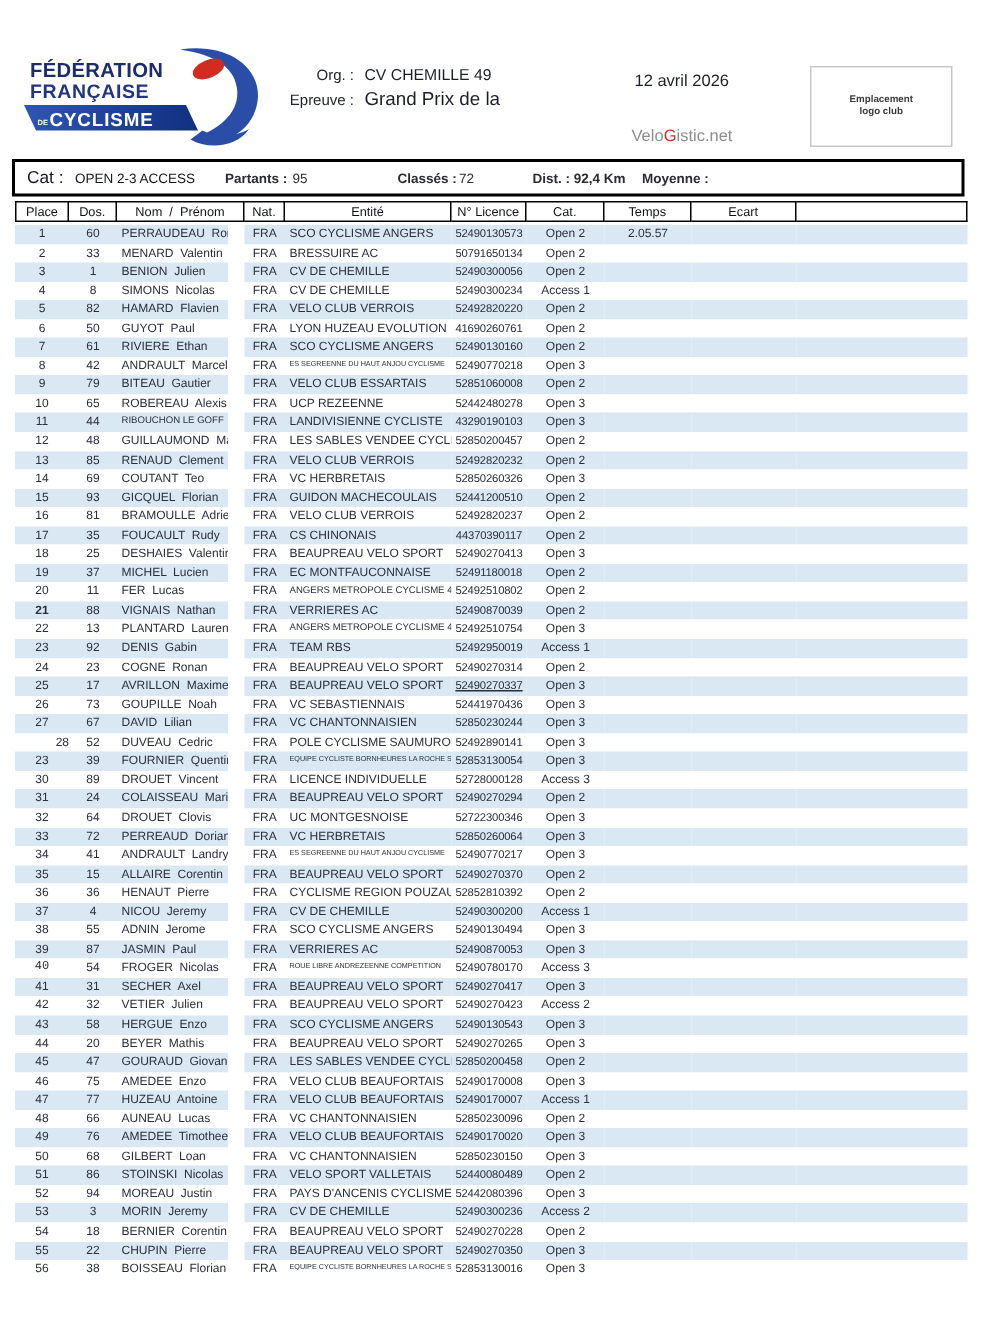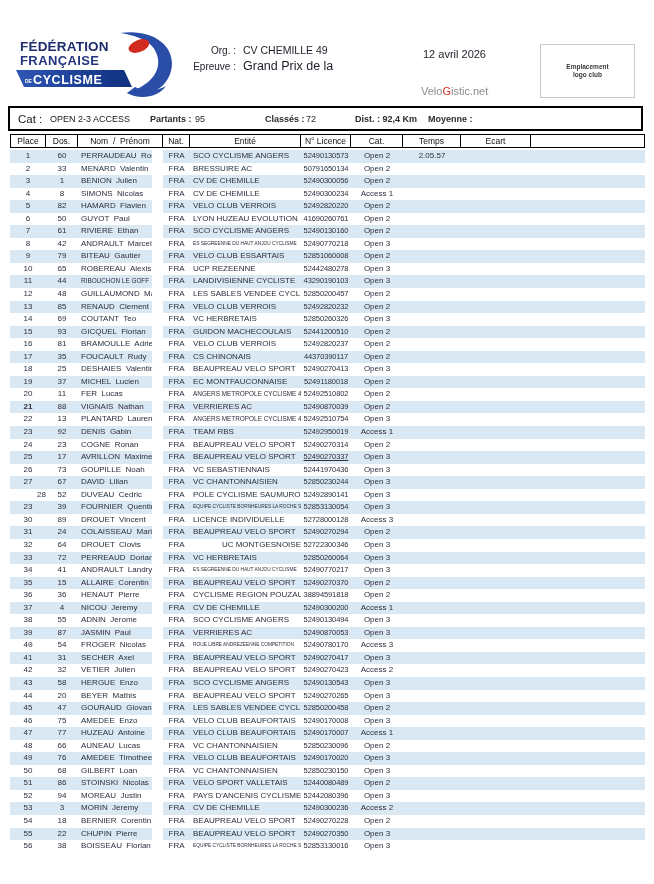--- a/index.html
+++ b/index.html
@@ -532,21 +532,21 @@
         <div class="cell c-center" style="width: 58px;"></div>
         <div class="cell c-center" style="width: 70px;"></div>
         <div class="cell " style="width: 114px;"></div>
       </div>
       <div class="row">
         <div class="cell c-center" style="width: 36px;">32</div>
         <div class="cell c-center" style="width: 32px;">64</div>
         <div class="cell c-left" style="width: 74px;">DROUET  Clovis</div>
         <div class="cell gapcell" style="width: 11px;"></div>
         <div class="cell c-center" style="width: 27px;">FRA</div>
-        <div class="cell c-left" style="width: 111px; text-align: right;">UC MONTGESNOISE</div>
+        <div class="cell c-left" style="width: 111px;">UC MONTGESNOISE</div>
         <div class="cell c-center lic" style="width: 50px;">52722300346</div>
         <div class="cell c-center" style="width: 52px;">Open 3</div>
         <div class="cell c-center" style="width: 58px;"></div>
         <div class="cell c-center" style="width: 70px;"></div>
         <div class="cell " style="width: 114px;"></div>
       </div>
       <div class="row stripe">
         <div class="cell c-center" style="width: 36px;">33</div>
         <div class="cell c-center" style="width: 32px;">72</div>
         <div class="cell c-left" style="width: 74px;">PERREAUD  Dorian</div>
@@ -585,21 +585,21 @@
         <div class="cell c-center" style="width: 70px;"></div>
         <div class="cell " style="width: 114px;"></div>
       </div>
       <div class="row">
         <div class="cell c-center" style="width: 36px;">36</div>
         <div class="cell c-center" style="width: 32px;">36</div>
         <div class="cell c-left" style="width: 74px;">HENAUT  Pierre</div>
         <div class="cell gapcell" style="width: 11px;"></div>
         <div class="cell c-center" style="width: 27px;">FRA</div>
         <div class="cell c-left" style="width: 111px;">CYCLISME REGION POUZAUGES</div>
-        <div class="cell c-center lic" style="width: 50px;">38894591818</div>
+        <div class="cell c-center lic" style="width: 50px;">52852810392</div>
         <div class="cell c-center" style="width: 52px;">Open 2</div>
         <div class="cell c-center" style="width: 58px;"></div>
         <div class="cell c-center" style="width: 70px;"></div>
         <div class="cell " style="width: 114px;"></div>
       </div>
       <div class="row stripe">
         <div class="cell c-center" style="width: 36px;">37</div>
         <div class="cell c-center" style="width: 32px;">4</div>
         <div class="cell c-left" style="width: 74px;">NICOU  Jeremy</div>
         <div class="cell gapcell" style="width: 11px;"></div>

